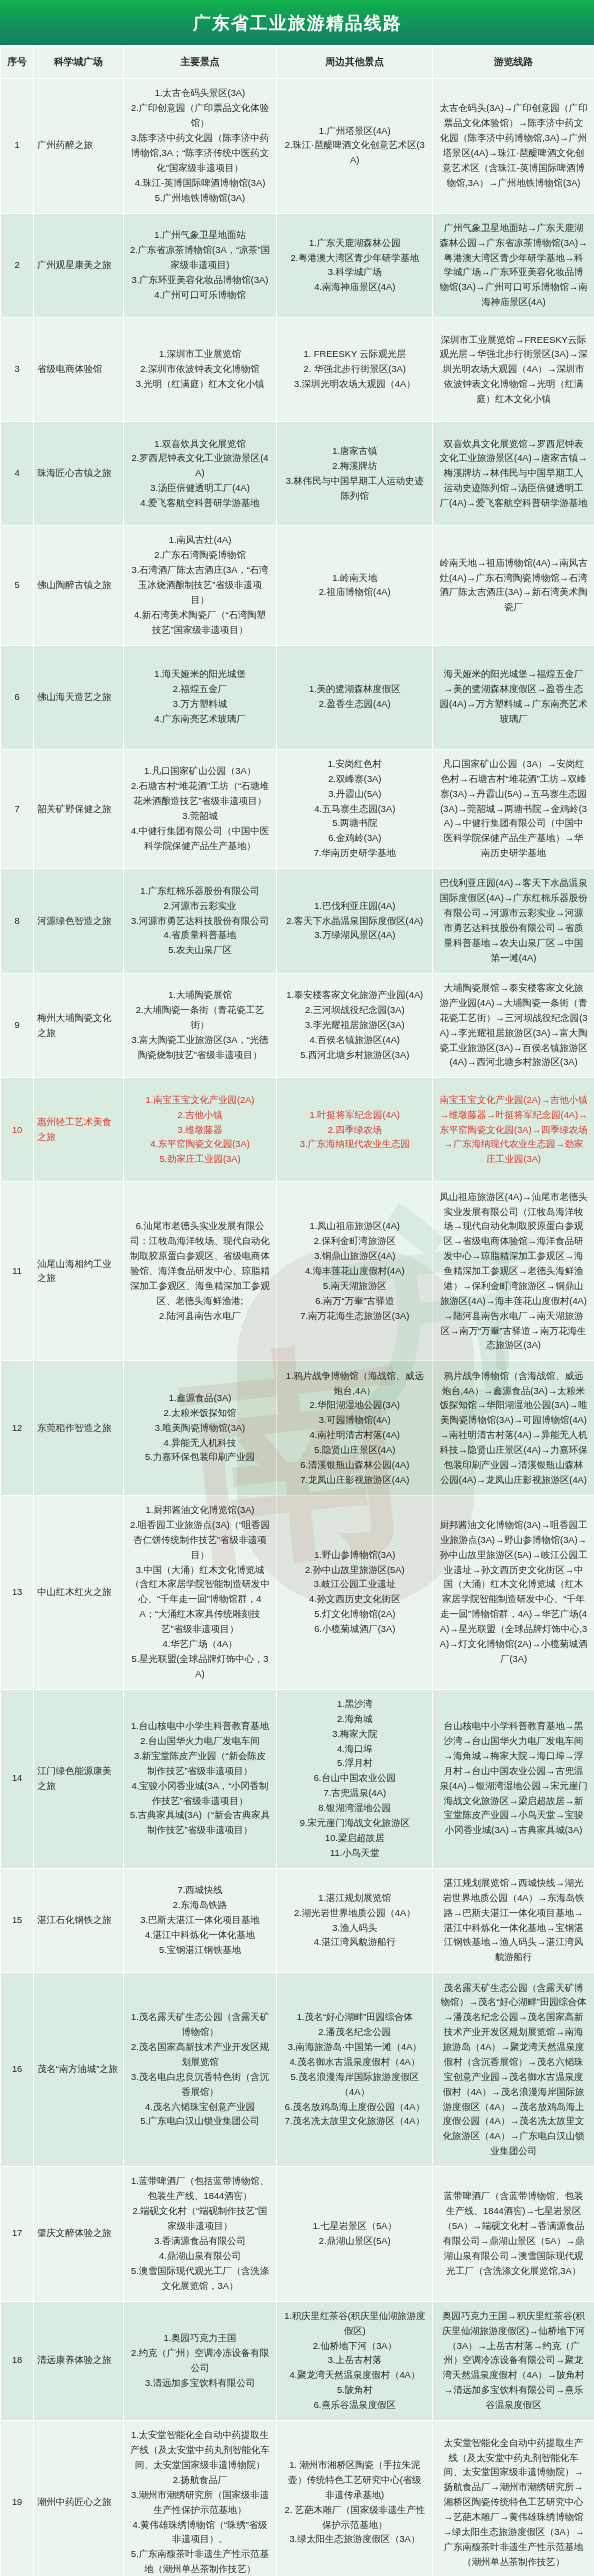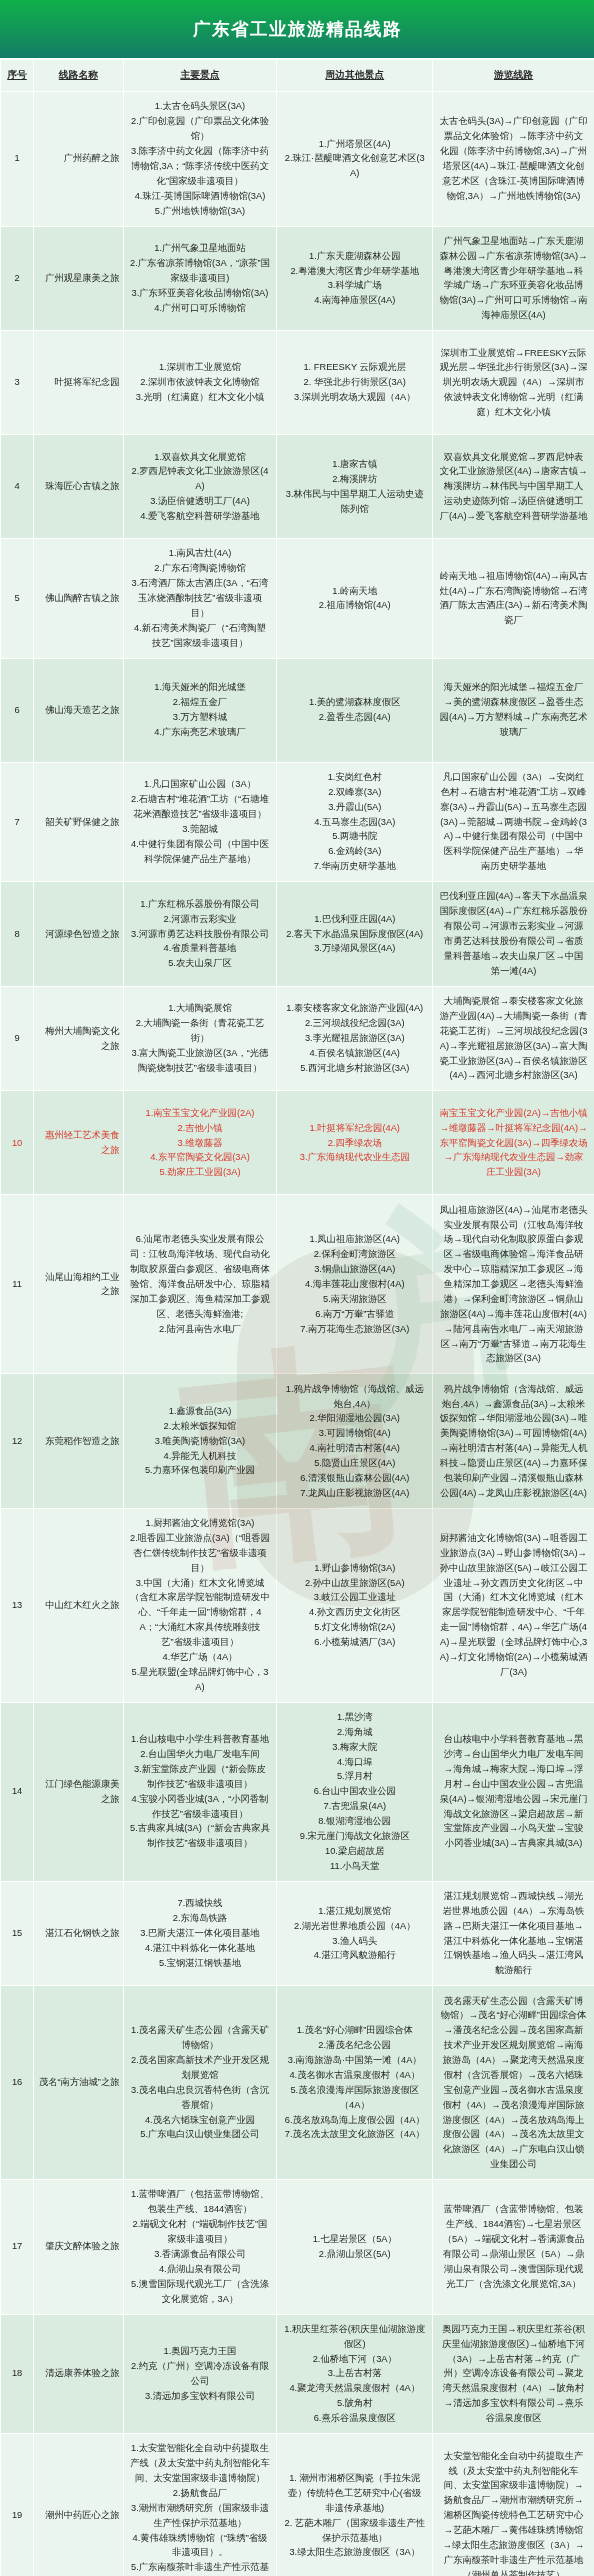--- a/index.html
+++ b/index.html
@@ -3,31 +3,31 @@
 <meta charset="utf-8">
 <style>
   :root{
     --banner-top:#10b04b; --banner-bottom:#147c66;
     --row-light:#eaf5ee; --row-dark:#d9ecdf;
     --hl:#d9352a; --head-text:#2b2b2b; --body-text:#1f1f1f;
   }
   html,body{margin:0;padding:0;background:#ffffff;}
   body{width:595px;font-family:"Liberation Sans","DejaVu Sans",sans-serif;color:var(--body-text);}
   .page{position:relative;width:595px;}
-  .banner{height:58px;display:flex;align-items:center;justify-content:center;
+  .banner{height:45px;display:flex;align-items:center;justify-content:center;
           background:linear-gradient(180deg,var(--banner-top) 0%,var(--banner-bottom) 100%);}
   .banner h1{margin:0;color:#fff;font-size:17.5px;font-weight:bold;letter-spacing:1.5px;}
   table{width:595px;border-collapse:separate;border-spacing:1.5px;table-layout:fixed;background:#fff;margin-top:1px;}
-  th{background:var(--row-light);height:27px;font-size:9.8px;font-weight:600;color:var(--head-text);padding:2.1px;text-decoration:underline;}
+  th{background:var(--row-light);height:27px;font-size:9.8px;font-weight:600;color:var(--head-text);padding:2.1px;}
   tbody tr{height:103px;}
   td{background:var(--row-light);padding:7.2px 6.2px;font-size:9.3px;line-height:1.6;vertical-align:middle;word-break:break-all;}
   tr.alt td{background:var(--row-dark);}
   tr.hl td{color:var(--hl);}
   td.c-no{text-align:center;}
-  td.c-name{text-align:right;padding:7.2px 3.1px;}
+  td.c-name{text-align:left;padding:7.2px 3.1px;}
   td.c-main,td.c-nearby,td.c-route{white-space:pre-line;text-align:center;}
   
   .watermark{position:absolute;left:155px;top:1200px;width:371px;height:443px;
              pointer-events:none;z-index:6;mix-blend-mode:multiply;}
   .wm-blob{position:absolute;left:82px;top:46px;width:237px;height:361px;
            background:rgba(206,196,188,0.28);border-radius:113px;}
   .wm-char-a{position:absolute;left:31px;top:108px;font-size:222px;font-weight:bold;
              color:rgba(214,150,140,0.20);transform:rotate(-6deg);}
   .wm-char-b{position:absolute;left:170px;top:-31px;font-size:222px;font-weight:bold;
              color:rgba(170,205,180,0.22);transform:rotate(-8deg);}
@@ -54,21 +54,21 @@
     <colgroup>
       <col style="width:32px">
         <col style="width:88px">
         <col style="width:152px">
       <col style="width:154px">
         <col style="width:160px">
     </colgroup>
     <thead>
       <tr>
         <th>序号</th>
-        <th>线路名称</th>
+        <th>科学城广场</th>
         <th>主要景点</th>
         <th>周边其他景点</th>
         <th>游览线路</th>
       </tr>
     </thead>
     <tbody id="rows-body">
         <tr>
       <td class="c-no">1</td>
       <td class="c-name">广州药醉之旅</td>
       <td class="c-main">1.太古仓码头景区(3A)
@@ -88,21 +88,21 @@
 3.广东环亚美容化妆品博物馆(3A)
 4.广州可口可乐博物馆</td>
       <td class="c-nearby">1.广东天鹿湖森林公园
 2.粤港澳大湾区青少年研学基地
 3.科学城广场
 4.南海神庙景区(4A)</td>
       <td class="c-route">广州气象卫星地面站→广东天鹿湖森林公园→广东省凉茶博物馆(3A)→粤港澳大湾区青少年研学基地→科学城广场→广东环亚美容化妆品博物馆(3A)→广州可口可乐博物馆→南海神庙景区(4A)</td>
     </tr>
         <tr>
       <td class="c-no">3</td>
-      <td class="c-name">叶挺将军纪念园</td>
+      <td class="c-name">省级电商体验馆</td>
       <td class="c-main">1.深圳市工业展览馆
 2.深圳市依波钟表文化博物馆
 3.光明（红满庭）红木文化小镇</td>
       <td class="c-nearby">1. FREESKY 云际观光层
 2. 华强北步行街景区(3A)
 3.深圳光明农场大观园（4A）</td>
       <td class="c-route">深圳市工业展览馆→FREESKY云际观光层→华强北步行街景区(3A)→深圳光明农场大观园（4A）→深圳市依波钟表文化博物馆→光明（红满庭）红木文化小镇</td>
     </tr>
         <tr class="alt">
       <td class="c-no">4</td>

